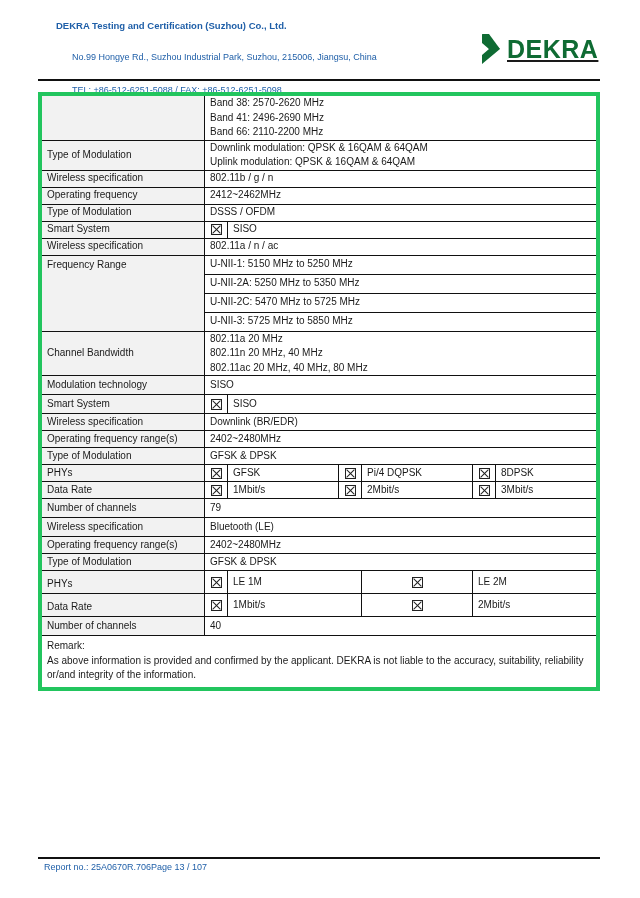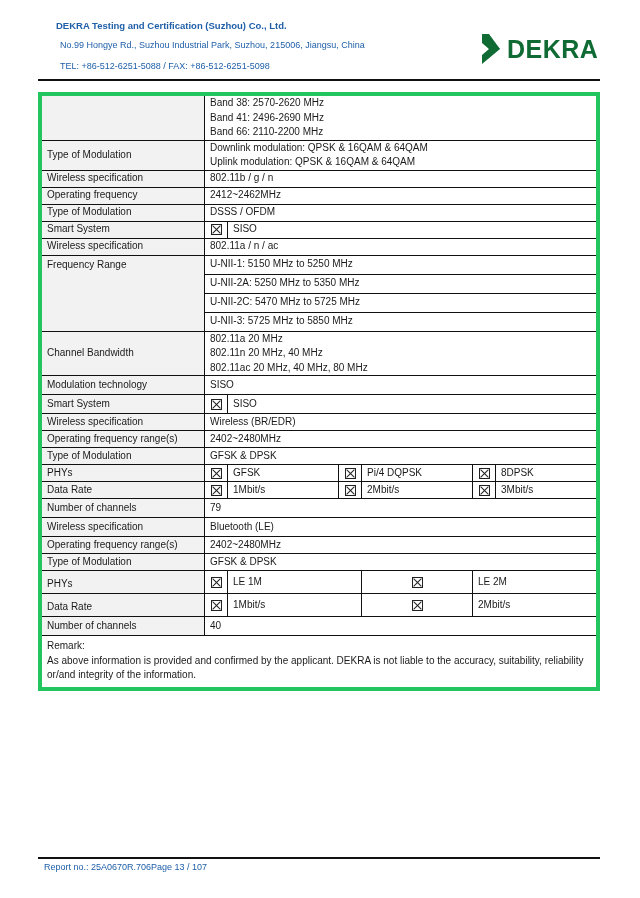--- a/index.html
+++ b/index.html
@@ -1,20 +1,20 @@
 <!DOCTYPE html>
 <html><head>
 <meta charset="utf-8">
 <style>
   html, body { margin: 0; padding: 0; background: #ffffff; }
   body { width: 640px; height: 898px; position: relative; font-family: "Liberation Sans", sans-serif; color: #1a1a1a; overflow: hidden; }
   .header { position: absolute; left: 56px; top: 19px; width: 560px; }
   .company { font-size: 9.5px; font-weight: bold; color: #1f5fa8; line-height: 14px; margin: 0; }
-  .hline { font-size: 9px; color: #1f5fa8; line-height: 17px; margin: 4px; }
-  .logo { position: absolute; left: 480px; top: 33px; display: flex; align-items: center; }
+  .hline { font-size: 9px; color: #1f5fa8; line-height: 17px; margin: 16px; }
+  .logo { position: absolute; left: 480px; top: 33px; display: flex; align-items: center; text-decoration: underline; }
   .logo svg { display: block; }
   .logo-text { font-family: "Liberation Sans", sans-serif; font-weight: bold; font-size: 25px; color: #0f6b33; letter-spacing: 0.5px; margin-left: 5px; line-height: 28px; }
   .rule-top { position: absolute; left: 38px; top: 79px; width: 562px; height: 2px; background: #111; }
   .rule-bottom { position: absolute; left: 38px; top: 857px; width: 562px; height: 2px; background: #111; }
   .footer { position: absolute; left: 44px; top: 862px; width: 554px; display: flex; justify-content: flex-start; font-size: 9px; color: #1f5fa8; }
 
   table.spec { position: absolute; left: 38px; top: 92px; width: 562px; border-collapse: collapse; font-size: 10px; border: 4px solid #22c55e; }
   table.spec td { border: 1px solid #111; padding: 0 5px; line-height: 14.5px; vertical-align: middle; }
   td.lbl { width: 152px; background: #f2f2f2; }
   td.lbl-top { vertical-align: top !important; padding-top: 2px !important; }
@@ -114,21 +114,21 @@
     <td class="val" colspan="6">SISO</td>
   </tr>
   <tr class="row-tall">
     <td class="lbl">Smart System</td>
     <td class="val chk"><span class="box"></span></td>
     <td class="val" colspan="5">SISO</td>
   </tr>
 
   <tr class="row-std">
     <td class="lbl">Wireless specification</td>
-    <td class="val" colspan="6">Wireless (BR/EDR)</td>
+    <td class="val" colspan="6">Downlink (BR/EDR)</td>
   </tr>
   <tr class="row-std">
     <td class="lbl">Operating frequency range(s)</td>
     <td class="val" colspan="6">2402~2480MHz</td>
   </tr>
   <tr class="row-std">
     <td class="lbl">Type of Modulation</td>
     <td class="val" colspan="6">GFSK &amp; DPSK</td>
   </tr>
   <tr class="row-std">

